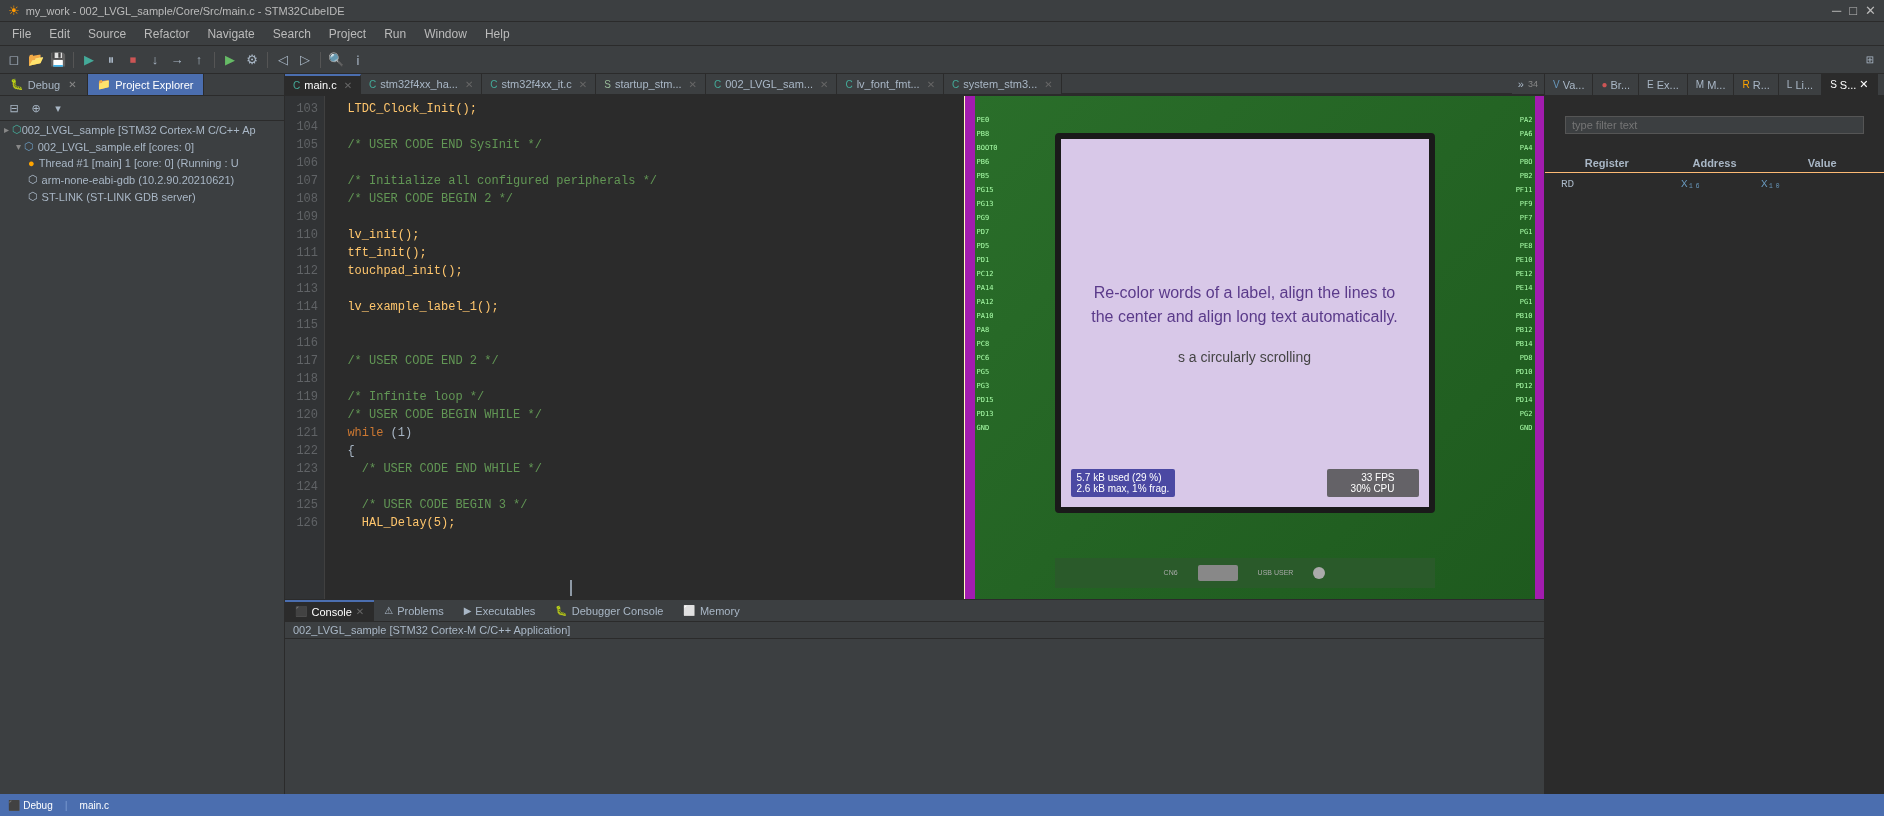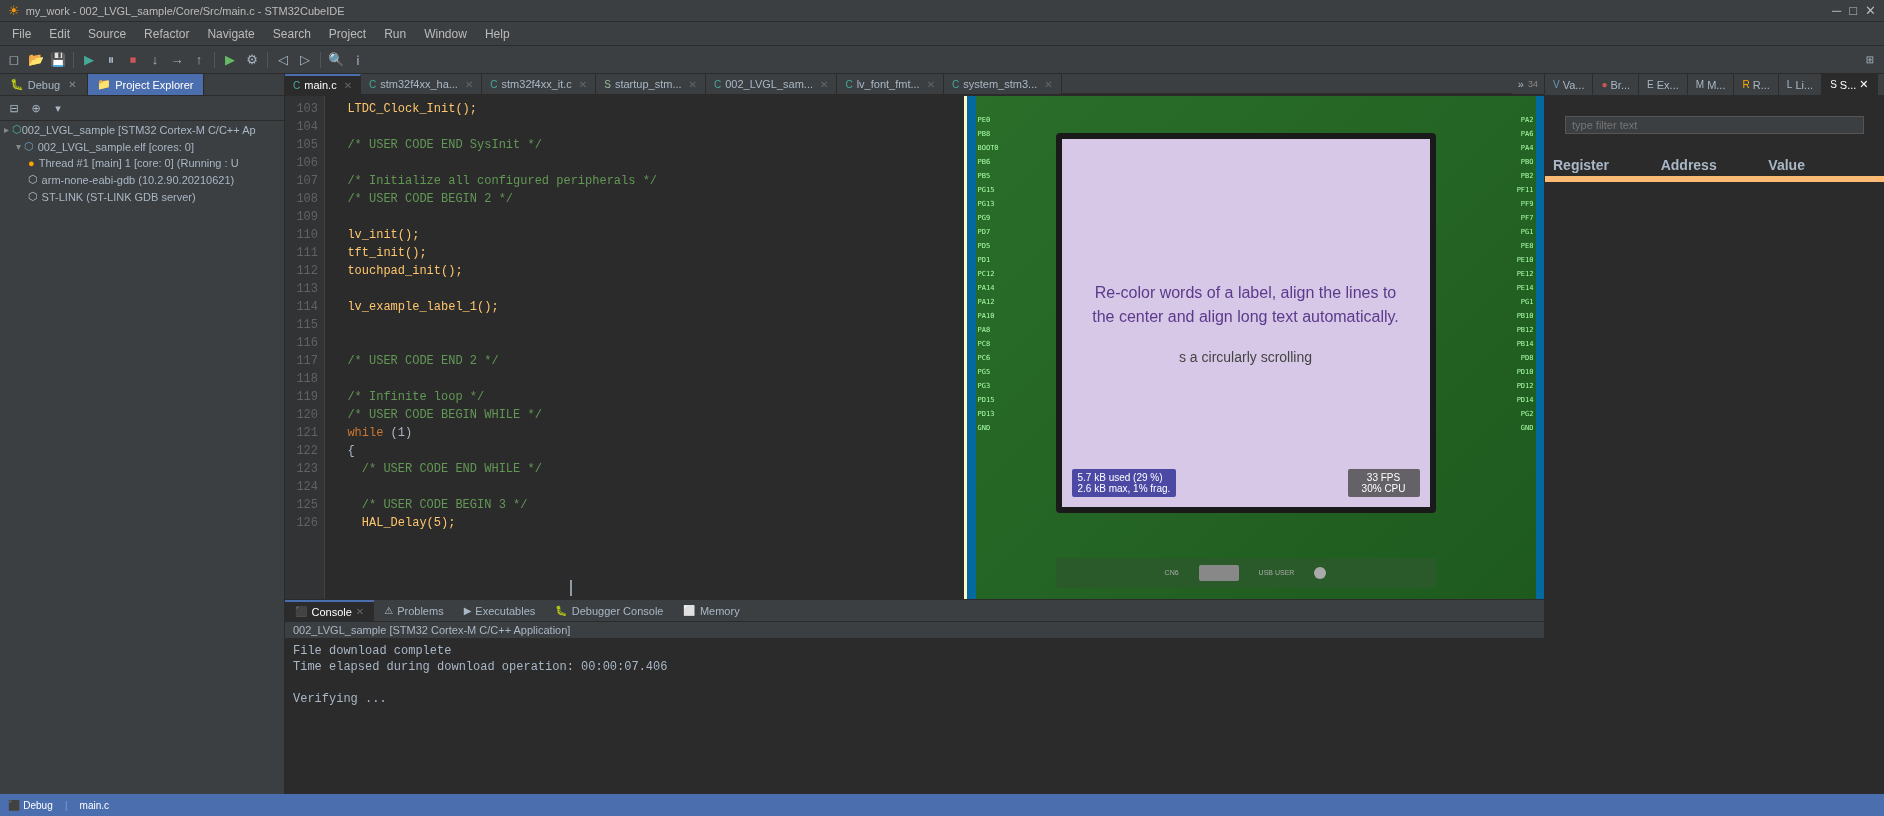--- a/index.html
+++ b/index.html
@@ -259,47 +259,48 @@
     }
     .right-tab.active { background: #2b2b2b; color: white; }
     #registers-content {
       flex: 1;
       background: #2b2b2b;
       overflow-y: auto;
     }
     #registers-header {
       display: flex;
       padding: 3px 8px;
-      border-bottom: 6px solid #fdba74;
-      color: #a9b7c6;
-      font-size: 14px;
+      border-bottom: 1px solid #fdba74;
+      color: #a9b7c6;
+      font-size: 11px;
       font-weight: bold;
+      text-align: center;
     }
     #registers-header span { flex: 1; }
     .reg-row {
       display: flex;
       padding: 1px 8px;
       font-family: 'Courier New', Courier, monospace;
       font-size: 11px;
     }
     .reg-name { width: 40px; color: #a9b7c6; }
     .reg-addr { width: 80px; color: #6897bb; }
     .reg-val { width: 80px; color: #6897bb; }
     .reg-val2 { flex: 1; color: #6897bb; }
 
     
     #device-image {
       width: 580px;
-      background: #0369a1;
+      background: #a21caf;
       display: flex;
       align-items: center;
       justify-content: center;
       overflow: hidden;
       position: relative;
-      border-left: 3px solid #fef9c3;
+      border-left: 1px solid #fef9c3;
     }
 
     
     .pcb-container {
       width: 560px;
       height: 510px;
       background: #2a6e2a;
       border-radius: 4px;
       position: relative;
       overflow: hidden;
@@ -347,23 +348,23 @@
       background: rgba(50,50,150,0.85);
       color: white;
       font-size: 10px;
       padding: 3px 6px;
       border-radius: 2px;
     }
     .screen-stats-right {
       background: rgba(80,80,80,0.85);
       color: white;
       font-size: 10px;
-      padding: 3px 14px;
+      padding: 3px 24px;
       border-radius: 2px;
-      text-align: center;
+      text-align: right;
     }
     .pcb-bottom {
       position: absolute;
       bottom: 15px;
       left: 80px;
       width: 380px;
       height: 30px;
       background: #2a5a2a;
       display: flex;
       align-items: center;
@@ -705,26 +706,20 @@
           <span>Debugger Console</span>
         </div>
         <div class="bottom-tab">
           <span style="font-size:10px;">⬜</span>
           <span>Memory</span>
         </div>
       </div>
 
       <div class="console-label">002_LVGL_sample [STM32 Cortex-M C/C++ Application]</div>
 
-      <div id="console-content">
-        <div>File download complete</div>
-        <div>Time elapsed during download operation: 00:00:07.406</div>
-        <div>&nbsp;</div>
-        <div>Verifying ...</div>
-      </div>
     </div>
   </div>
 
   <div id="right-panel">
     <div id="right-tabs">
       <div class="right-tab">
         <span style="font-size:10px; color:#6897bb;">V</span>
         <span>Va...</span>
       </div>
       <div class="right-tab">
@@ -759,20 +754,28 @@
       <div style="padding:20px;">
         <input type="text" class="filter-input" style="background: rgb(60, 63, 65); border: 1px solid rgb(85, 85, 85); color: rgb(169, 183, 198); padding: 2px 6px; font-size: 11px; width: 100%; outline: none;" placeholder="type filter text">
       </div>
 
       <div id="registers-header">
         <span>Register</span>
         <span>Address</span>
         <span>Value</span>
       </div>
 
+      <div style="padding:4px 8px; font-size:11px; color:#606366; font-family:monospace;">
+        <div class="reg-row">
+          <span class="reg-name">RD</span>
+          <span class="reg-addr"></span>
+          <span class="reg-val">X₁₆</span>
+          <span class="reg-val2">X₁₀</span>
+        </div>
+      </div>
     </div>
   </div>
 
 </div>
 
 <div id="statusbar">
   <span style="font-size:10px;">⬛ Debug</span>
   <span style="color:#7a9acf;">|</span>
   <span style="font-size:10px;">main.c</span>
 </div>

